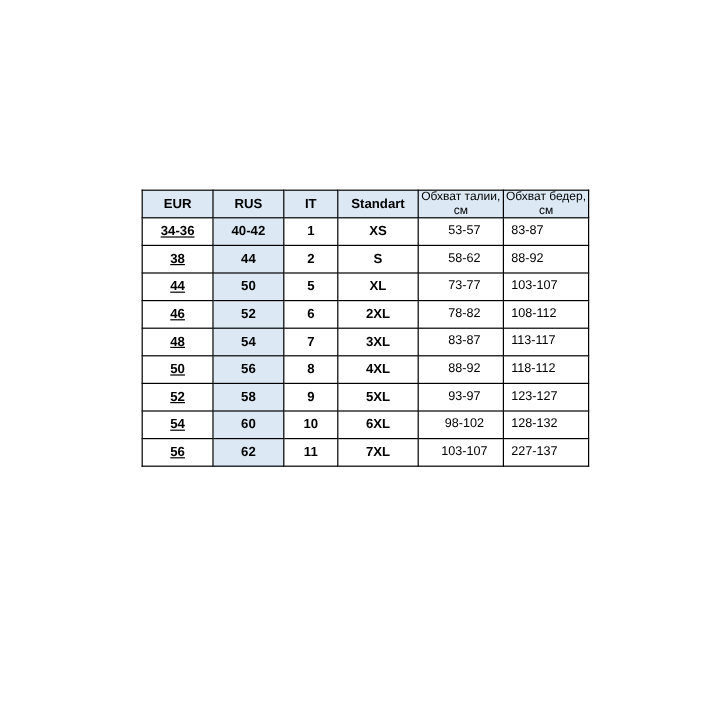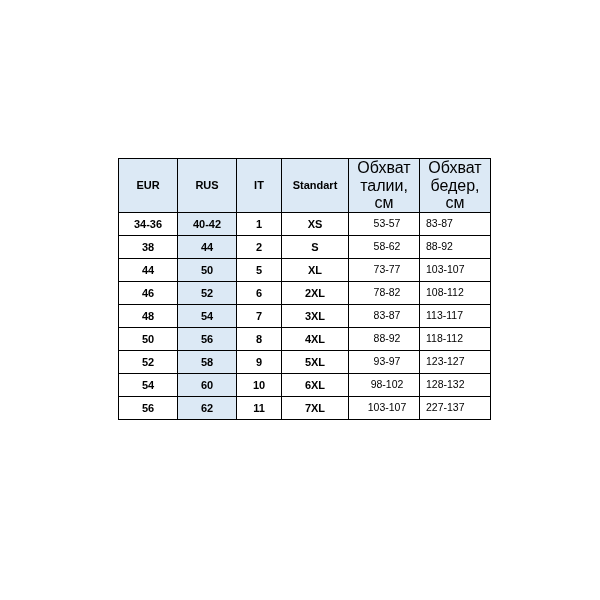--- a/index.html
+++ b/index.html
@@ -44,27 +44,28 @@
   }
   thead th {
     background: #dce9f5;
     font-weight: bold;
     font-size: 11px;
     height: 52px;
     padding: 2px 3px;
   }
   thead th.two-line {
     font-weight: normal;
-    font-size: 16px;
+    font-size: 10px;
   }
   tbody td {
     font-weight: bold;
   }
   tbody td.c-eur {
     background: #ffffff;
+    text-decoration: underline;
   }
   tbody td.c-rus {
     background: #dce9f5;
   }
   tbody td.c-it {
     background: #ffffff;
   }
   tbody td.c-std {
     background: #ffffff;
     margin-top: 22px;

